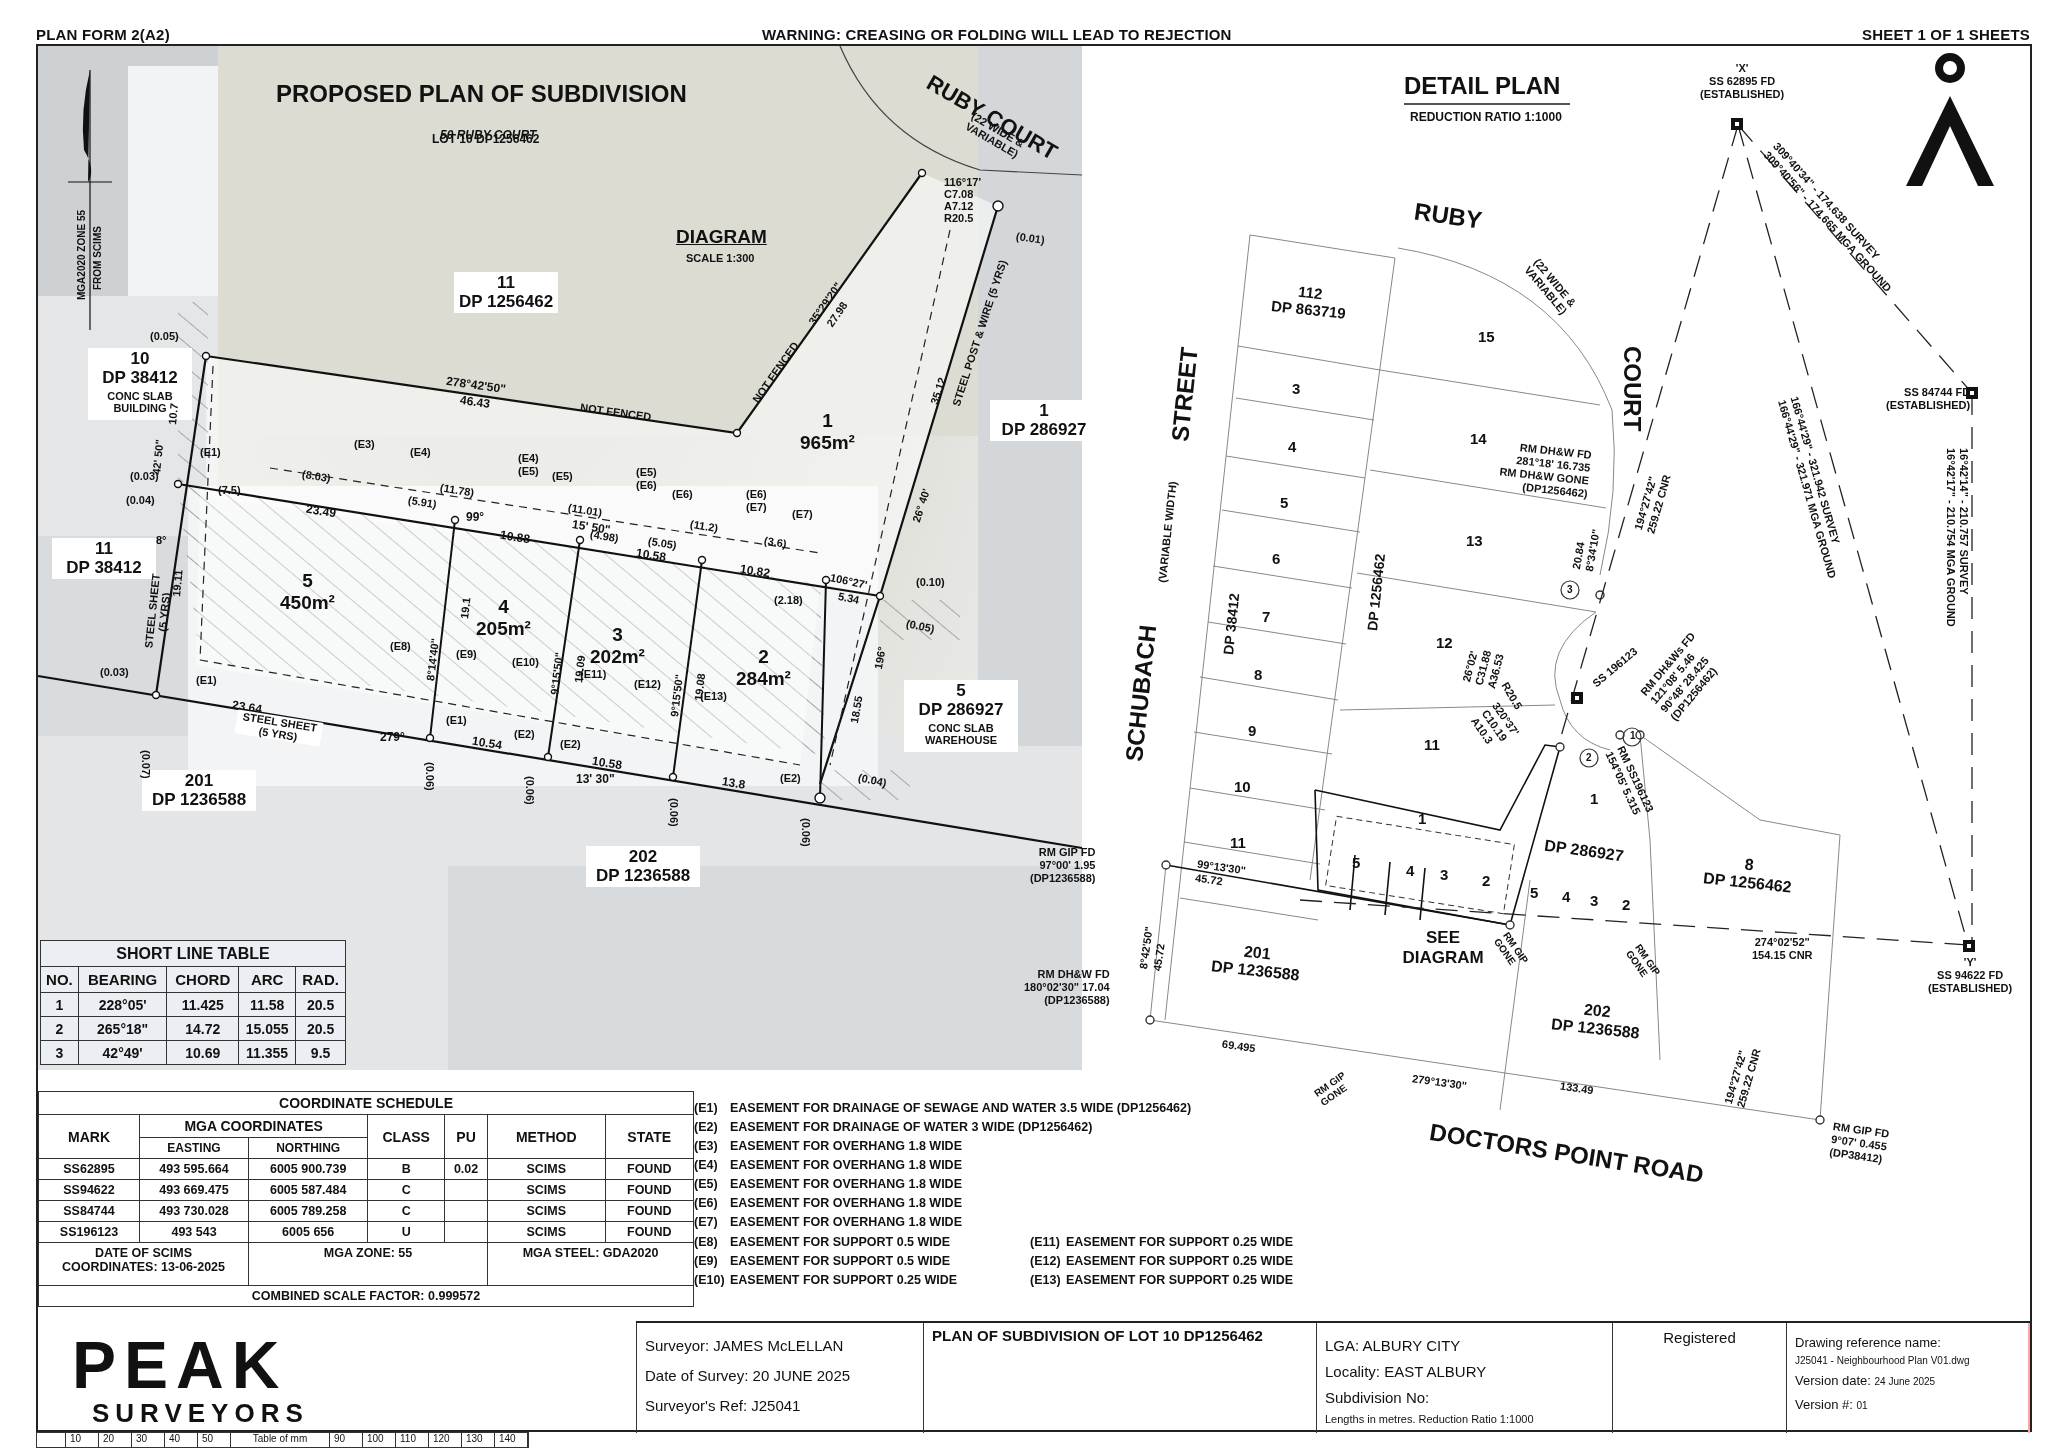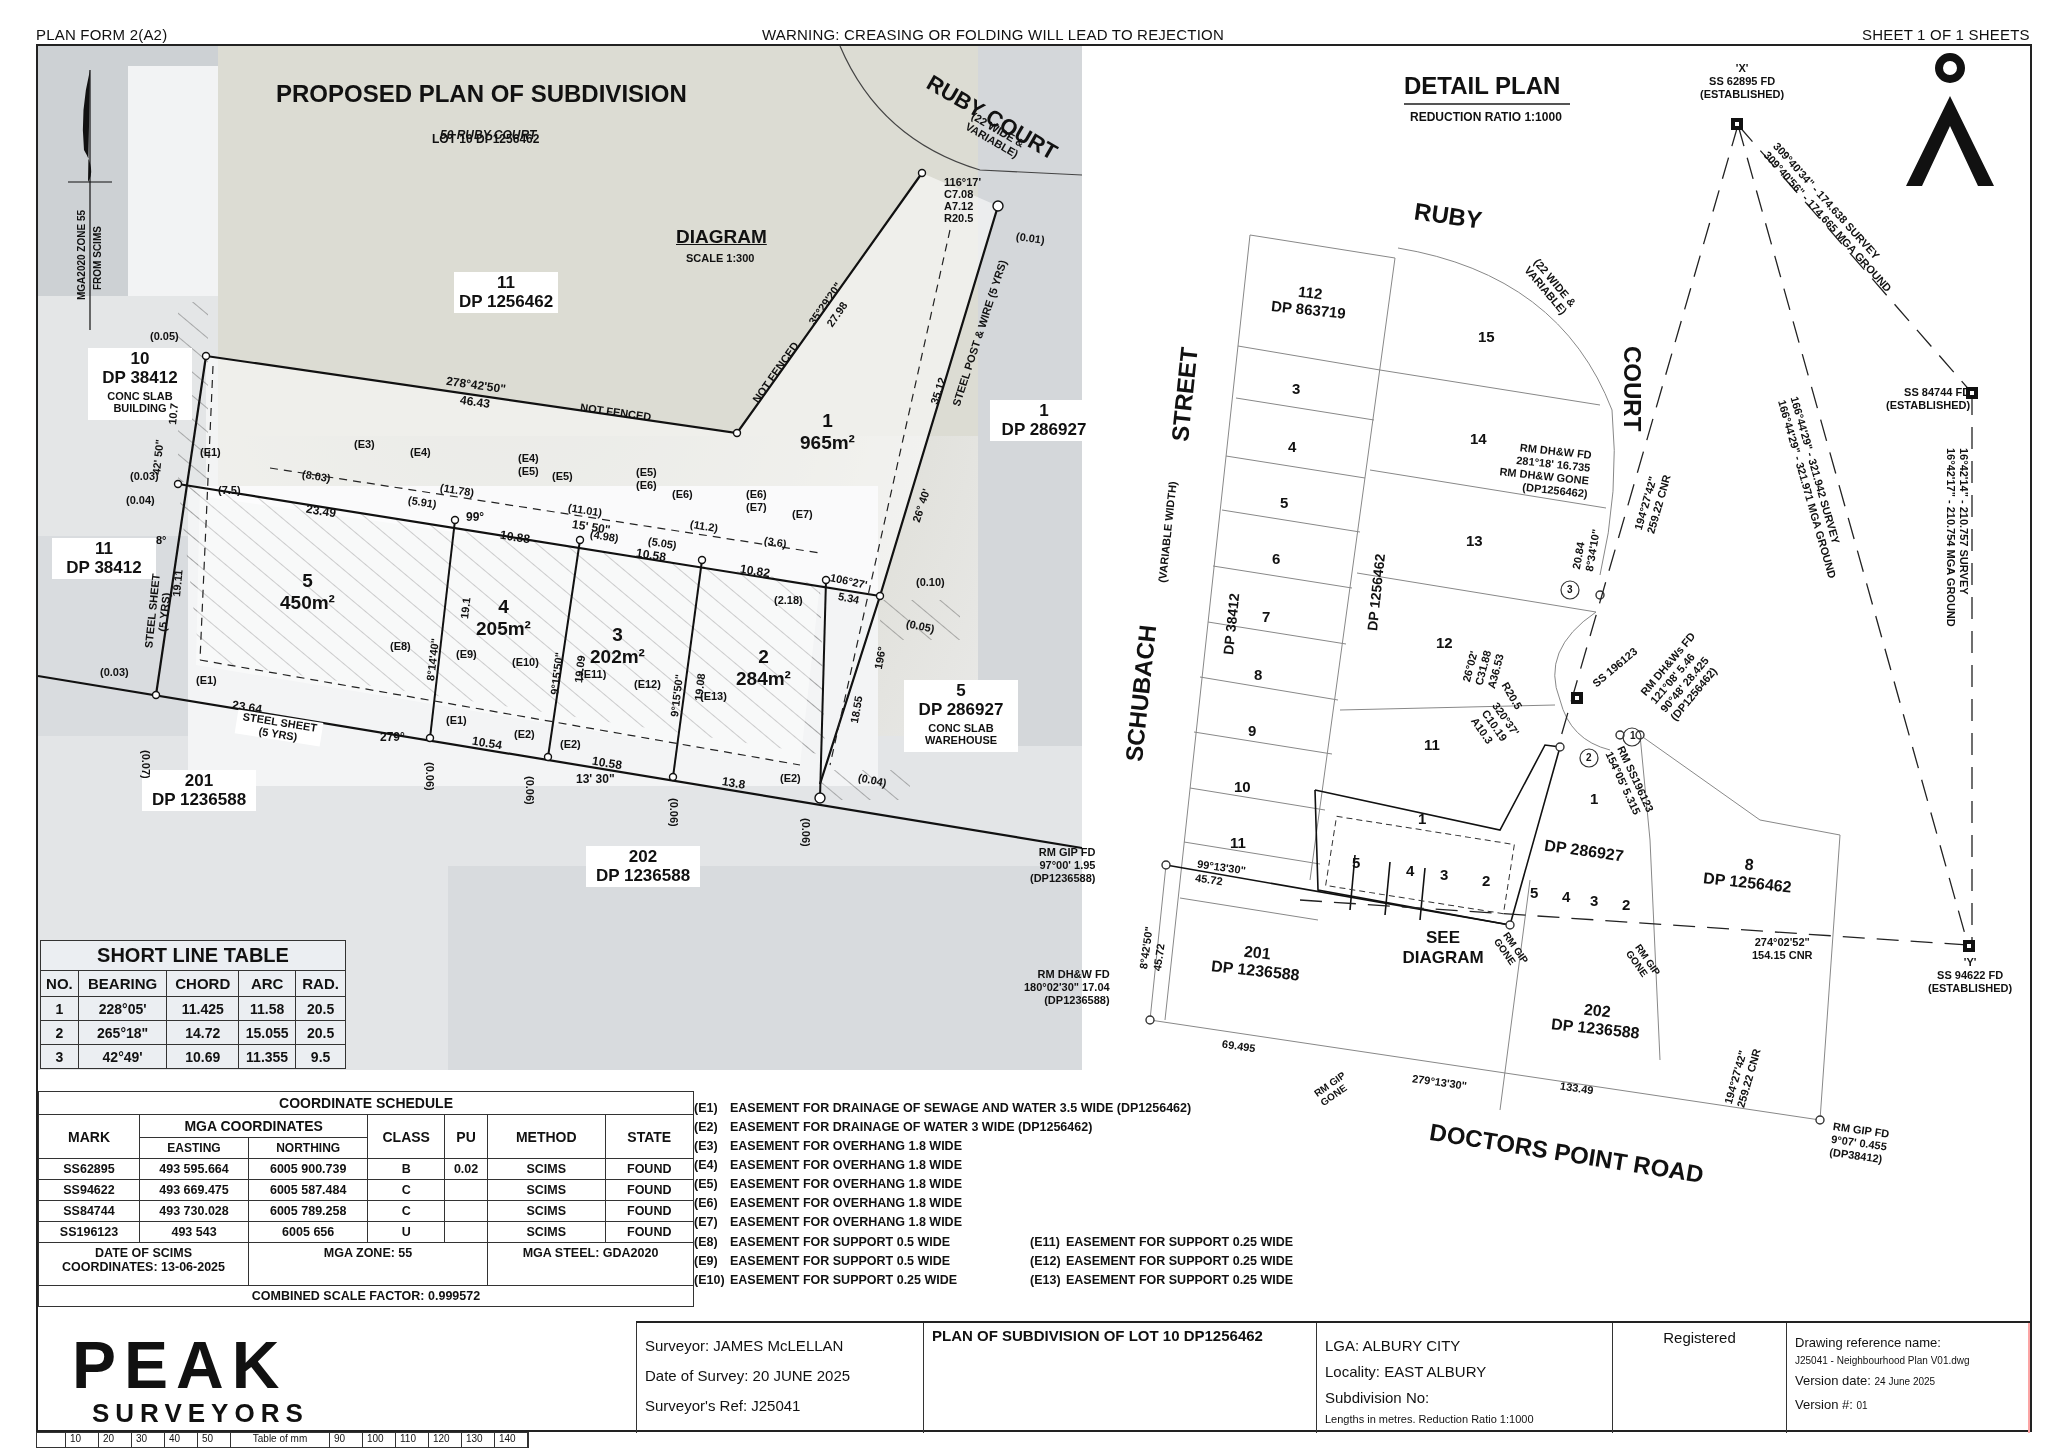--- a/index.html
+++ b/index.html
@@ -1,33 +1,33 @@
 <!DOCTYPE html>
 <html><head>
 <meta charset="utf-8">
 <style>
   html, body { margin:0; padding:0; background:#ffffff; }
   body { width:2048px; height:1448px; position:relative; overflow:hidden; font-family:"Liberation Sans", sans-serif; color:#111; }
   .abs { position:absolute; }
-  .hdr { position:absolute; top:26px; font-size:15px; font-weight:normal; letter-spacing:0.2px; }
+  .hdr { position:absolute; top:26px; font-size:15px; font-weight:bold; letter-spacing:0.2px; }
   .frame { position:absolute; left:36px; top:44px; width:1996px; height:1388px; border:2px solid #222; box-sizing:border-box; }
   .aerial { position:absolute; left:38px; top:46px; width:1044px; height:1024px; overflow:hidden;
     background:
       linear-gradient(180deg, rgba(255,255,255,0.0) 0%, rgba(255,255,255,0.0) 100%),
       radial-gradient(ellipse at 45% 20%, #cfd1c9 0%, #dcdcd4 40%, #e8e8e6 70%, #eeeeee 100%); }
   .aerial .blk { position:absolute; background:#d5d8db; }
   .aerial .lt { position:absolute; background:#f2f3f4; }
   .label { position:absolute; background:#ffffff; text-align:center; font-weight:bold; line-height:1.1; }
   .t { position:absolute; white-space:nowrap; font-weight:bold; }
   .rot { transform-origin: left top; }
   table.grid { border-collapse:collapse; }
   table.grid td, table.grid th { border:1.5px solid #333; text-align:center; font-weight:bold; }
   .slt { position:absolute; left:40px; top:940px; width:306px; background:rgba(235,238,242,0.95); }
   .slt table { width:100%; font-size:14px; }
-  .slt .ttl { font-size:20px; padding:3px 16px; }
+  .slt .ttl { font-size:16px; padding:3px 16px; }
   .slt th { font-size:15px; padding:4px 2px; }
   .slt td { padding:2px; height:19px; }
   .cs { position:absolute; left:38px; top:1091px; width:656px; background:#fff; }
   .cs table { width:100%; font-size:12.5px; }
   .cs td { padding:3px 2px; font-weight:normal; }
   .cs .hd td { font-weight:bold; font-size:14px; }
   .cs .sub td { font-size:12px; }
   .ease { position:absolute; left:694px; top:1101px; font-size:12.5px; font-weight:bold; }
   .ease .row { position:absolute; white-space:nowrap; }
   .ease .code { display:inline-block; width:36px; }

